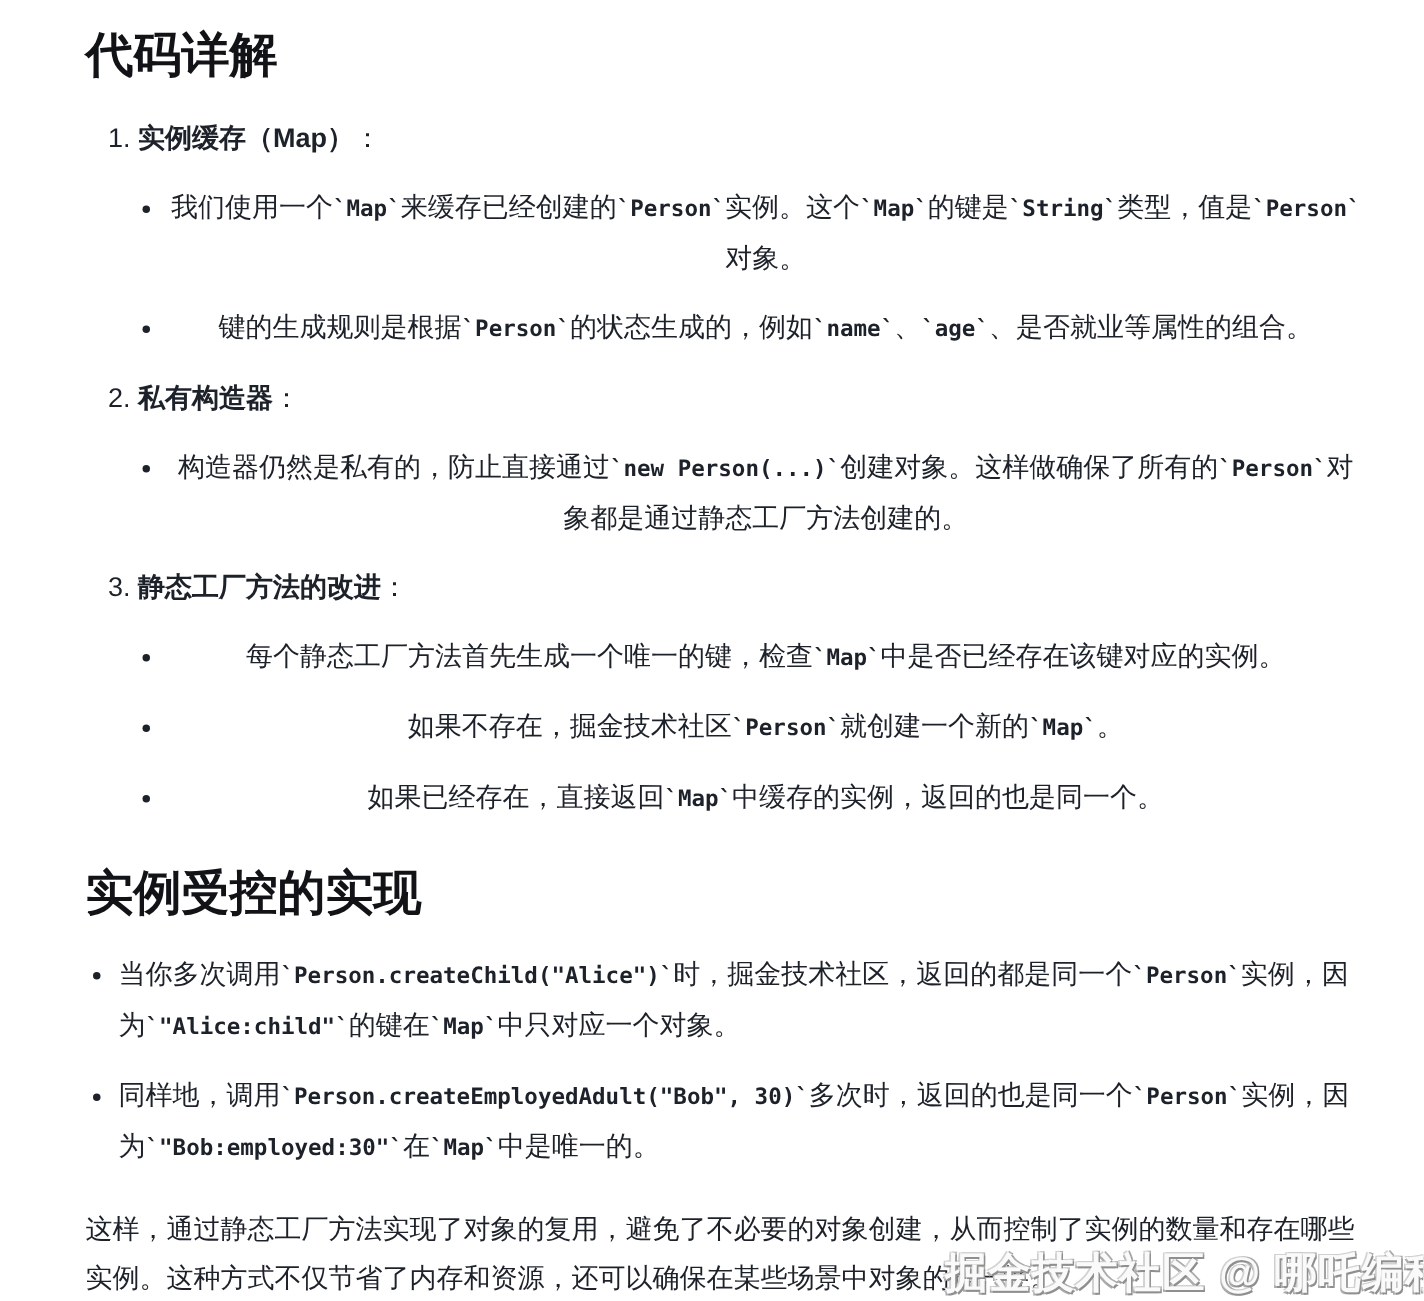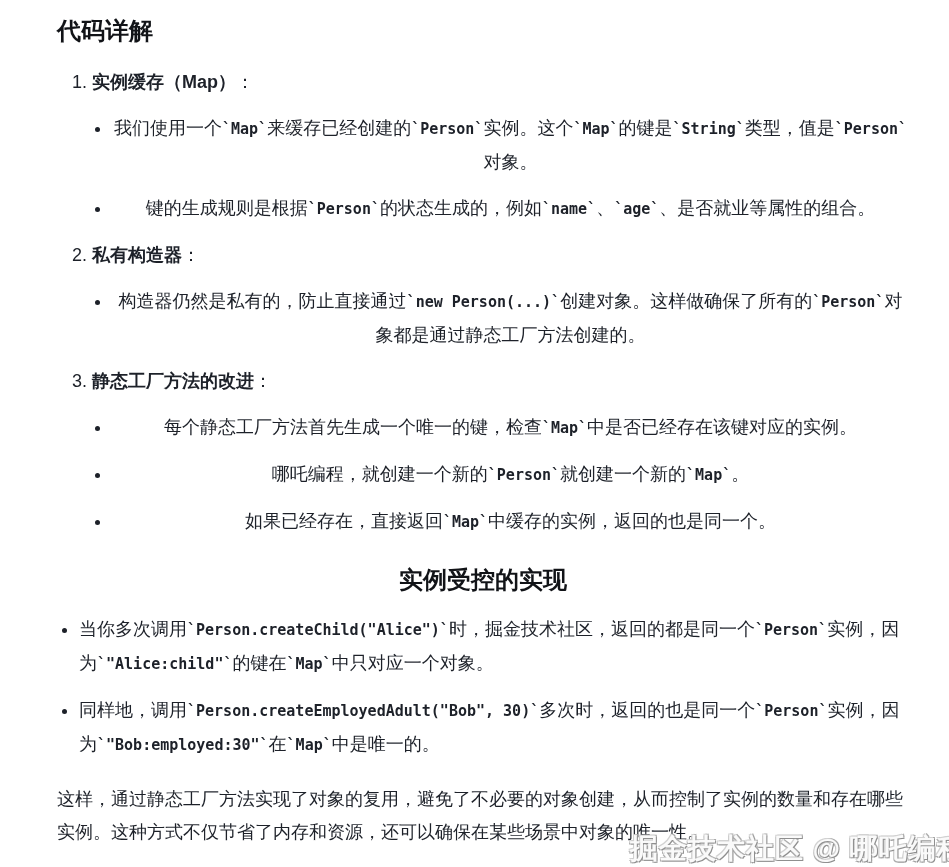--- a/index.html
+++ b/index.html
@@ -10,27 +10,27 @@
   .page {
     position: relative;
     width: 949px;
     height: 867px;
     box-sizing: border-box;
     padding: 16px 40px 0 57px;
     background: #ffffff;
     overflow: hidden;
   }
   .h {
-    font-size: 24px;
+    font-size: 32px;
     font-weight: 700;
     line-height: 1.25;
     margin: 0 0 20px 0;
     color: #111317;
   }
-  .h-second { margin-top: 26px; margin-bottom: 18px; text-align: center; }
+  .h-second { margin-top: 26px; margin-bottom: 18px; }
   ol.num-list {
     margin: 0;
     padding-left: 35px;
     font-size: 18px;
   }
   ol.num-list > li {
     margin-bottom: 13px;
     line-height: 33px;
   }
   .item-title { font-weight: 700; }
@@ -94,21 +94,21 @@
   <ol class="num-list" id="numbered-list">
       <li><strong class="item-title">实例缓存（Map）</strong><span>：</span><ul class="disc-list">
           <li><span class="txt">我们使用一个</span><span class="code">`Map`</span><span class="txt">来缓存已经创建的</span><span class="code">`Person`</span><span class="txt">实例。这个</span><span class="code">`Map`</span><span class="txt">的键是</span><span class="code">`String`</span><span class="txt">类型，值是</span><span class="code">`Person`</span><span class="txt">对象。</span></li>
           <li><span class="txt">键的生成规则是根据</span><span class="code">`Person`</span><span class="txt">的状态生成的，例如</span><span class="code">`name`</span><span class="txt">、</span><span class="code">`age`</span><span class="txt">、是否就业等属性的组合。</span></li>
         </ul></li>
       <li><strong class="item-title">私有构造器</strong><span>：</span><ul class="disc-list">
           <li><span class="txt">构造器仍然是私有的，防止直接通过</span><span class="code">`new Person(...)`</span><span class="txt">创建对象。这样做确保了所有的</span><span class="code">`Person`</span><span class="txt">对象都是通过静态工厂方法创建的。</span></li>
         </ul></li>
       <li><strong class="item-title">静态工厂方法的改进</strong><span>：</span><ul class="disc-list">
           <li><span class="txt">每个静态工厂方法首先生成一个唯一的键，检查</span><span class="code">`Map`</span><span class="txt">中是否已经存在该键对应的实例。</span></li>
-          <li><span class="txt">哪吒编程，就创建一个新的</span><span class="code">`Person`</span><span class="txt">就创建一个新的</span><span class="code">`Map`</span><span class="txt">。</span></li>
+          <li><span class="txt">如果不存在，掘金技术社区</span><span class="code">`Person`</span><span class="txt">就创建一个新的</span><span class="code">`Map`</span><span class="txt">。</span></li>
           <li><span class="txt">如果已经存在，直接返回</span><span class="code">`Map`</span><span class="txt">中缓存的实例，返回的也是同一个。</span></li>
         </ul></li>
     </ol>
 
   <h1 class="h h-second">实例受控的实现</h1>
 
 
   <ul class="top-list" id="control-list">
       <li><span class="txt">当你多次调用</span><span class="code">`Person.createChild("Alice")`</span><span class="txt">时，掘金技术社区，返回的都是同一个</span><span class="code">`Person`</span><span class="txt">实例，因为</span><span class="code">`"Alice:child"`</span><span class="txt">的键在</span><span class="code">`Map`</span><span class="txt">中只对应一个对象。</span></li>
       <li><span class="txt">同样地，调用</span><span class="code">`Person.createEmployedAdult("Bob", 30)`</span><span class="txt">多次时，返回的也是同一个</span><span class="code">`Person`</span><span class="txt">实例，因为</span><span class="code">`"Bob:employed:30"`</span><span class="txt">在</span><span class="code">`Map`</span><span class="txt">中是唯一的。</span></li>

